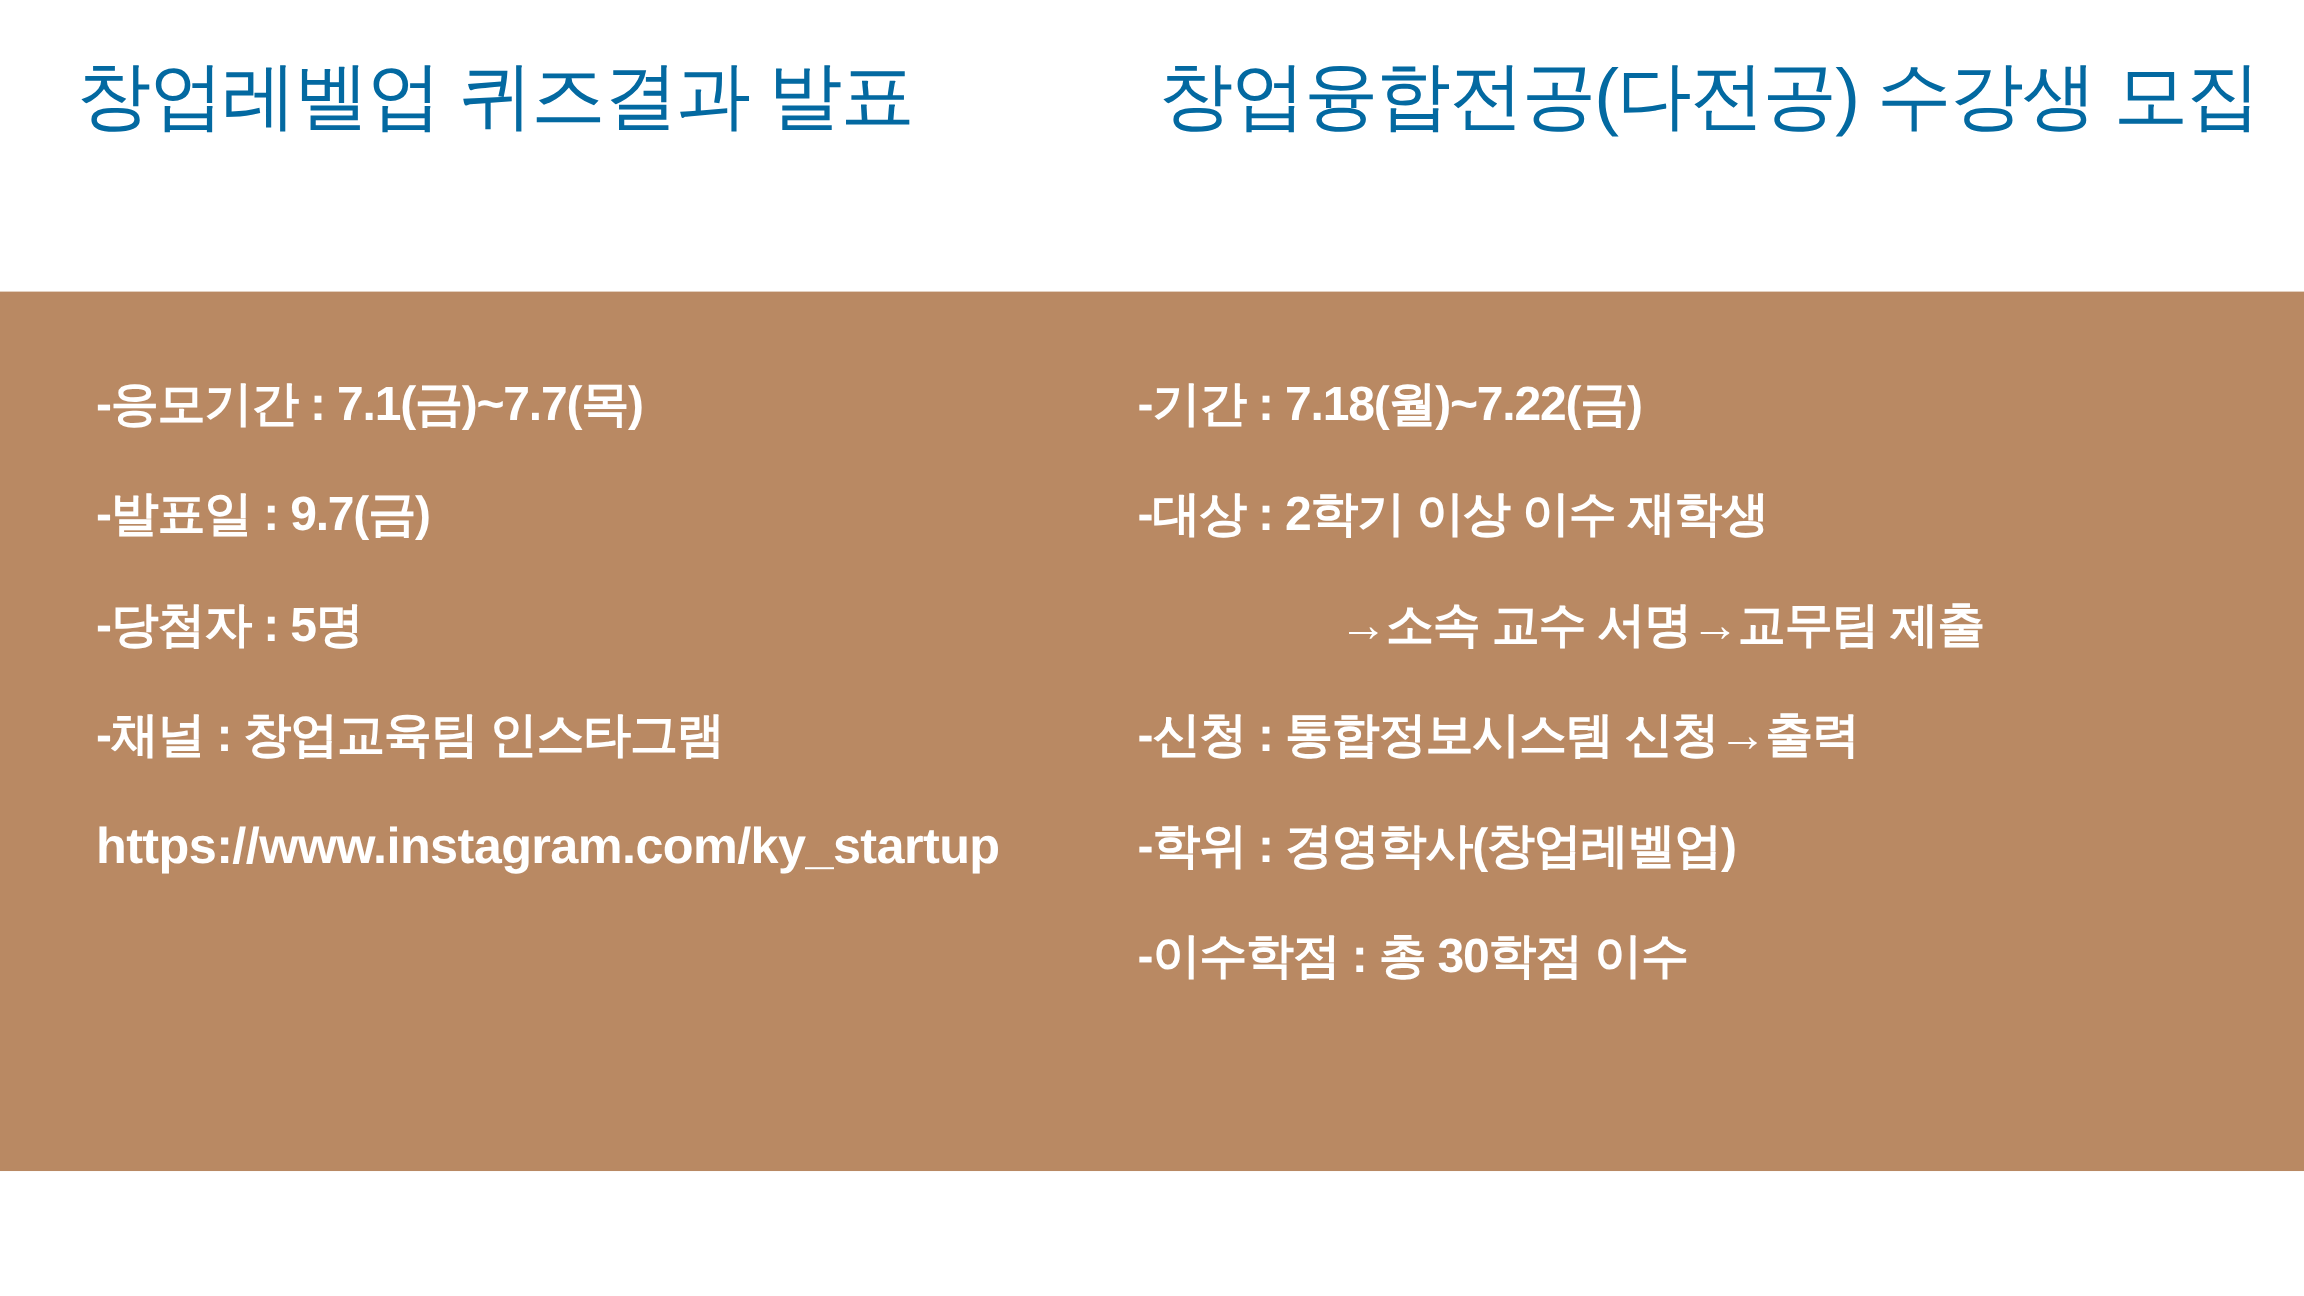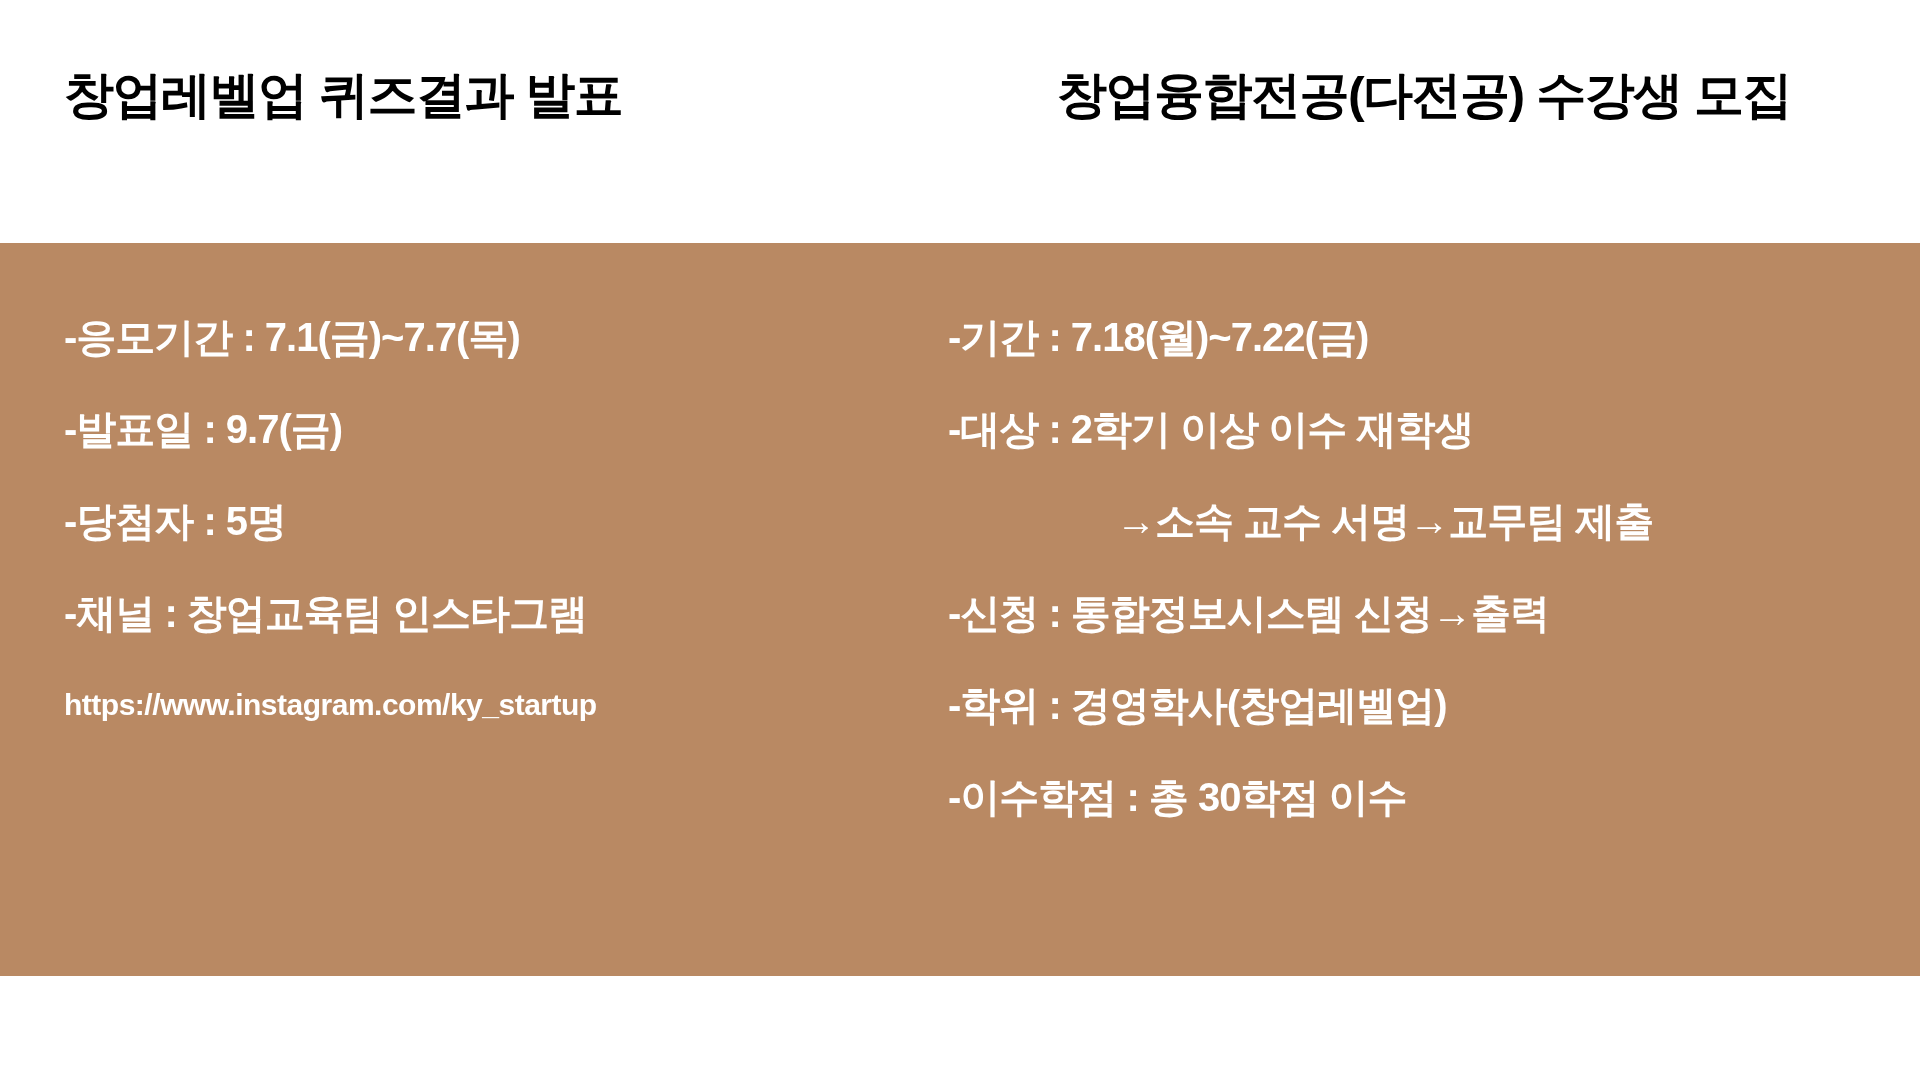--- a/index.html
+++ b/index.html
@@ -28,24 +28,24 @@
     top: 0;
     width: 1920px;
     height: 243px;
     background: #ffffff;
     display: flex;
     align-items: flex-end;
   }
 
   .title {
     font-family: "Liberation Sans", sans-serif;
-    font-weight: 700;
-    font-size: 50px;
+    font-weight: 400;
+    font-size: 62px;
     line-height: 1.05;
-    color: #000000;
+    color: #0369a1;
     letter-spacing: -1.5px;
     white-space: nowrap;
     padding-bottom: 88px;
   }
 
   .title-left {
     position: absolute;
     left: 64px;
     bottom: 0;
   }
@@ -77,21 +77,21 @@
     background: #ffffff;
   }
 
   
   .col {
     position: absolute;
     top: 0;
     height: 733px;
   }
   .col-left {
-    left: 64px;
+    left: 80px;
     width: 880px;
   }
   .col-right {
     left: 948px;
     width: 900px;
   }
 
   .lines {
     position: absolute;
     top: 72px;
@@ -111,21 +111,21 @@
     height: 44px;
     display: flex;
     align-items: center;
   }
 
   .line.indented {
     padding-left: 168px;
   }
 
   .line.url {
-    font-size: 30px;
+    font-size: 42px;
     letter-spacing: -0.5px;
   }
 </style>
 </head>
 <body>
 
 <div id="poster">
 
   <div class="header-band">
     <h1 class="title title-left">창업레벨업 퀴즈결과 발표</h1>

